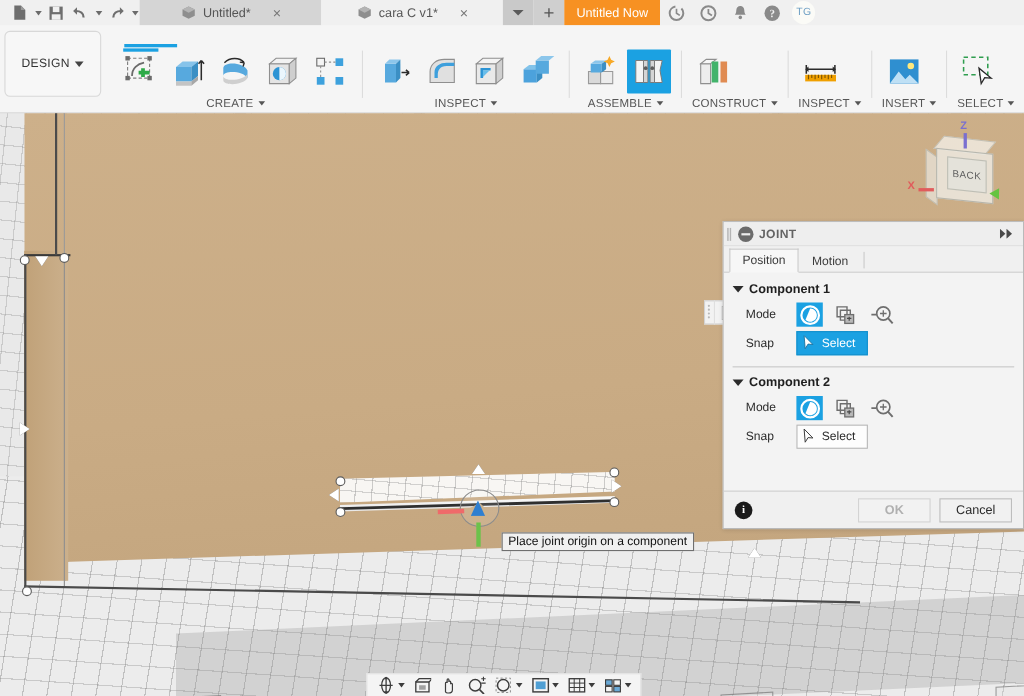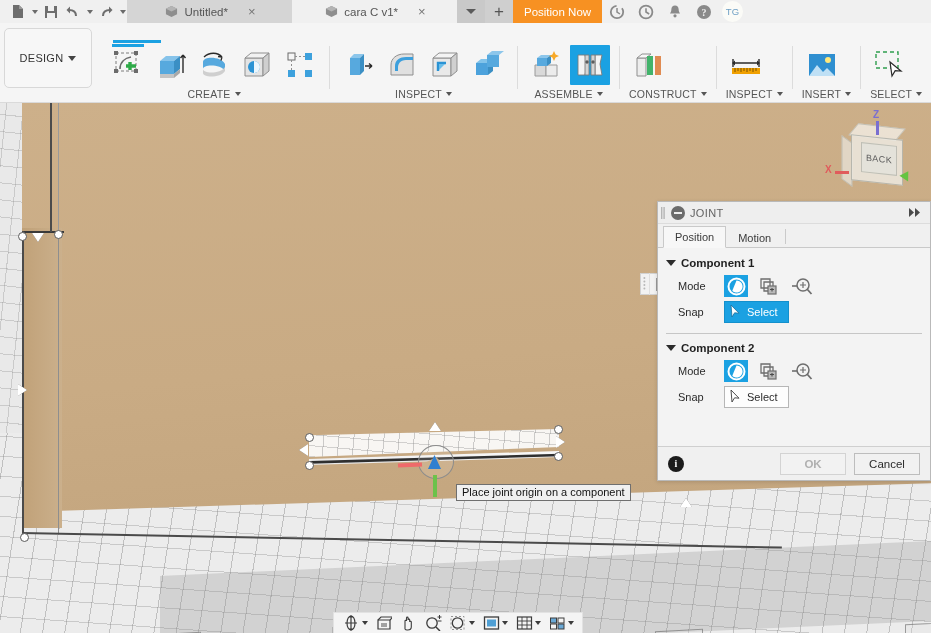--- a/index.html
+++ b/index.html
@@ -249,21 +249,21 @@
     position:absolute; left: 657px; top: 201px; width: 274px; height: 280px;
     background:#f0f0f0; border:1px solid #b9b9b9;
     box-shadow: 0 1px 4px rgba(0,0,0,.14);
     display:flex; flex-direction:column;
   }
   .dlg-head {
     height: 22px; background:#eeeeee; border-bottom:1px solid #dcdcdc;
     display:flex; align-items:center; padding: 0 4px 0 3px; gap:5px;
   }
   .dlg-grip { width:5px; height:12px; display:flex; align-items:center; }
-  .dlg-title { font-size:11px; color:#636363; letter-spacing:.35px; flex:1; }
+  .dlg-title { font-size:11px; color:#636363; letter-spacing:.35px; flex:1;font-weight:bold; }
   .dlg-min { width:14px;height:14px;border-radius:50%;background:#6b6b6b;display:flex;align-items:center;justify-content:center; }
   .dlg-min i { display:block; width:8px; height:2px; background:#eee; }
   .dlg-exp { width: 20px; display:flex; align-items:center; justify-content:center; }
 
   .dlg-tabs { display:flex; align-items:flex-end; height: 24px; background:#f0f0f0; padding-left: 5px; border-bottom: 1px solid #c9c9c9; }
   .dtab {
     font-size:11px; color:#3b3b3b; padding: 4px 11px 4px 11px;
     border:1px solid transparent; border-bottom:none; position:relative; top:1px;
   }
   .dtab.active { background:#f7f7f7; border-color:#c9c9c9; border-bottom:1px solid #f7f7f7; }
@@ -369,21 +369,21 @@
         </svg>
         <span class="tabname">cara C v1*</span>
         <span class="tab-x">×</span>
       </div>
       <div class="tb-chev">
           <span class="chev-d"></span>
         </div>
       <div class="tb-plus">+</div>
     </div>
 
-    <div class="subscribe">Position Now</div>
+    <div class="subscribe">Untitled Now</div>
 
     <div class="tb-right">
       <div class="tb-rico">
         <svg width="16" height="16" viewBox="0 0 16 16">
             <circle cx="8" cy="8" r="6.2" fill="none" stroke="#8a8a8a" stroke-width="1.8" stroke-dasharray="28 6"></circle>
             <path d="M8 4v4l3 2" stroke="#8a8a8a" stroke-width="1.5" fill="none"></path>
           </svg>
       </div>
       <div class="tb-rico">
         <svg width="16" height="16" viewBox="0 0 16 16">

